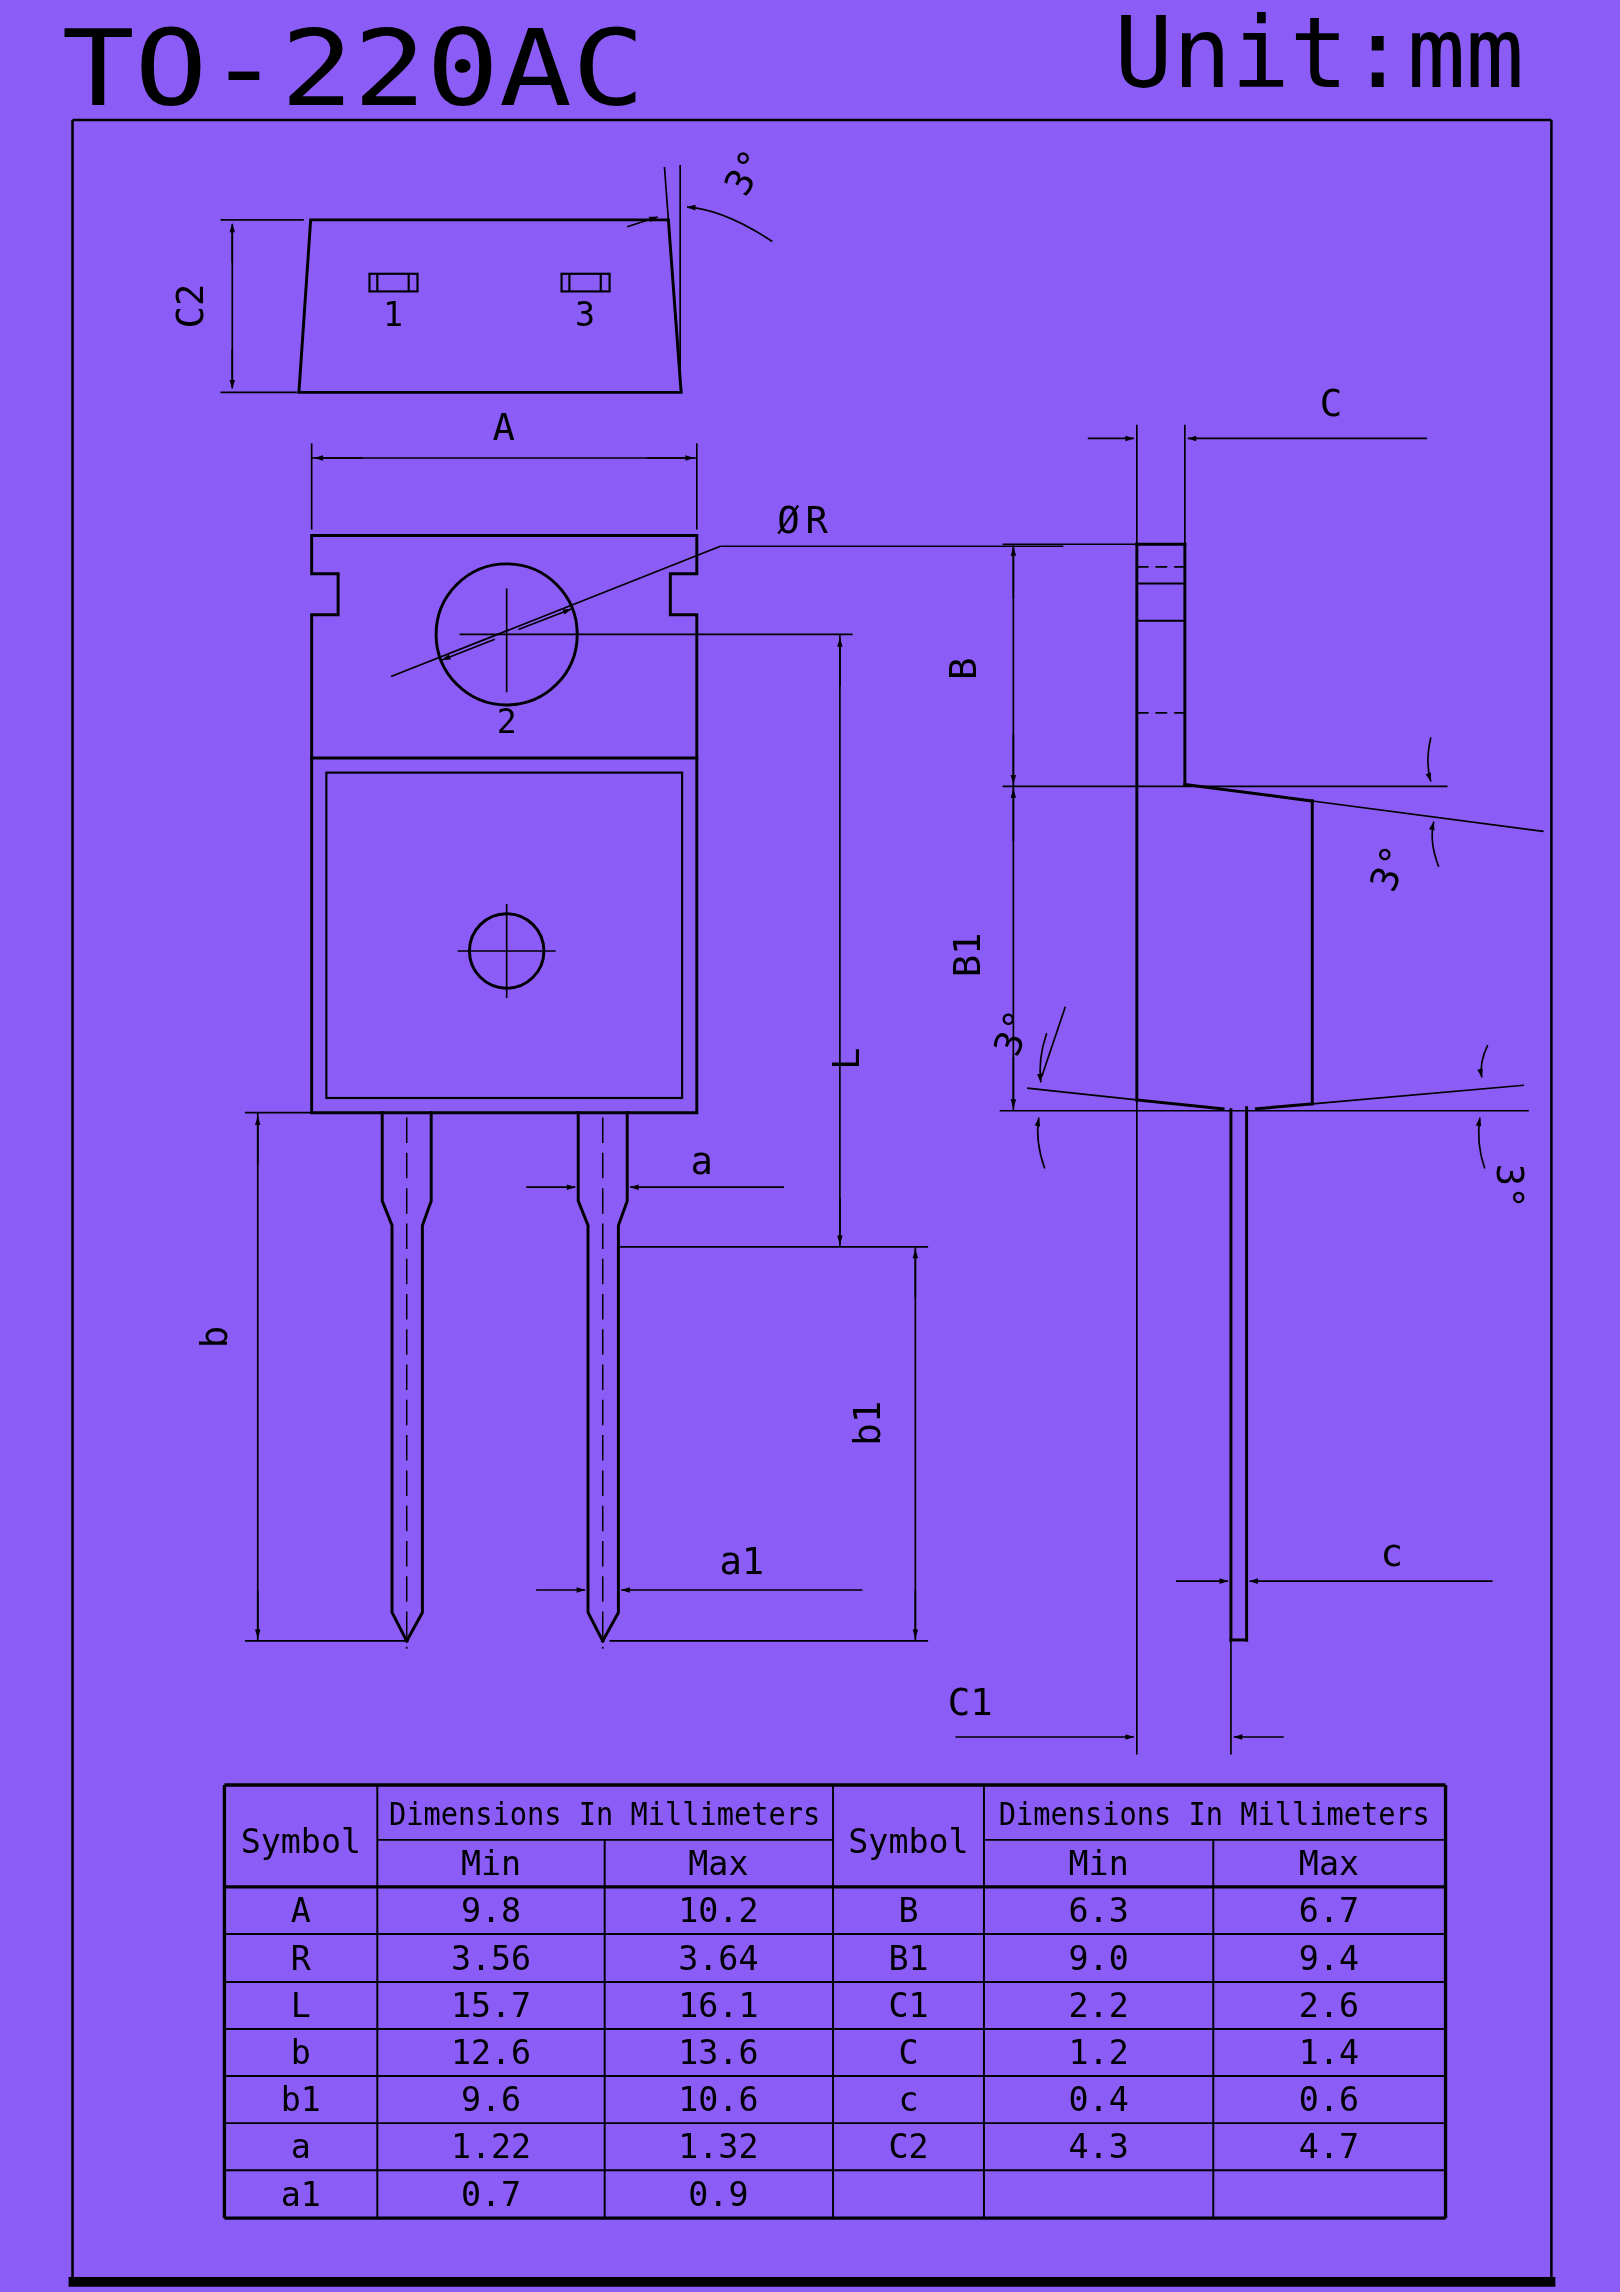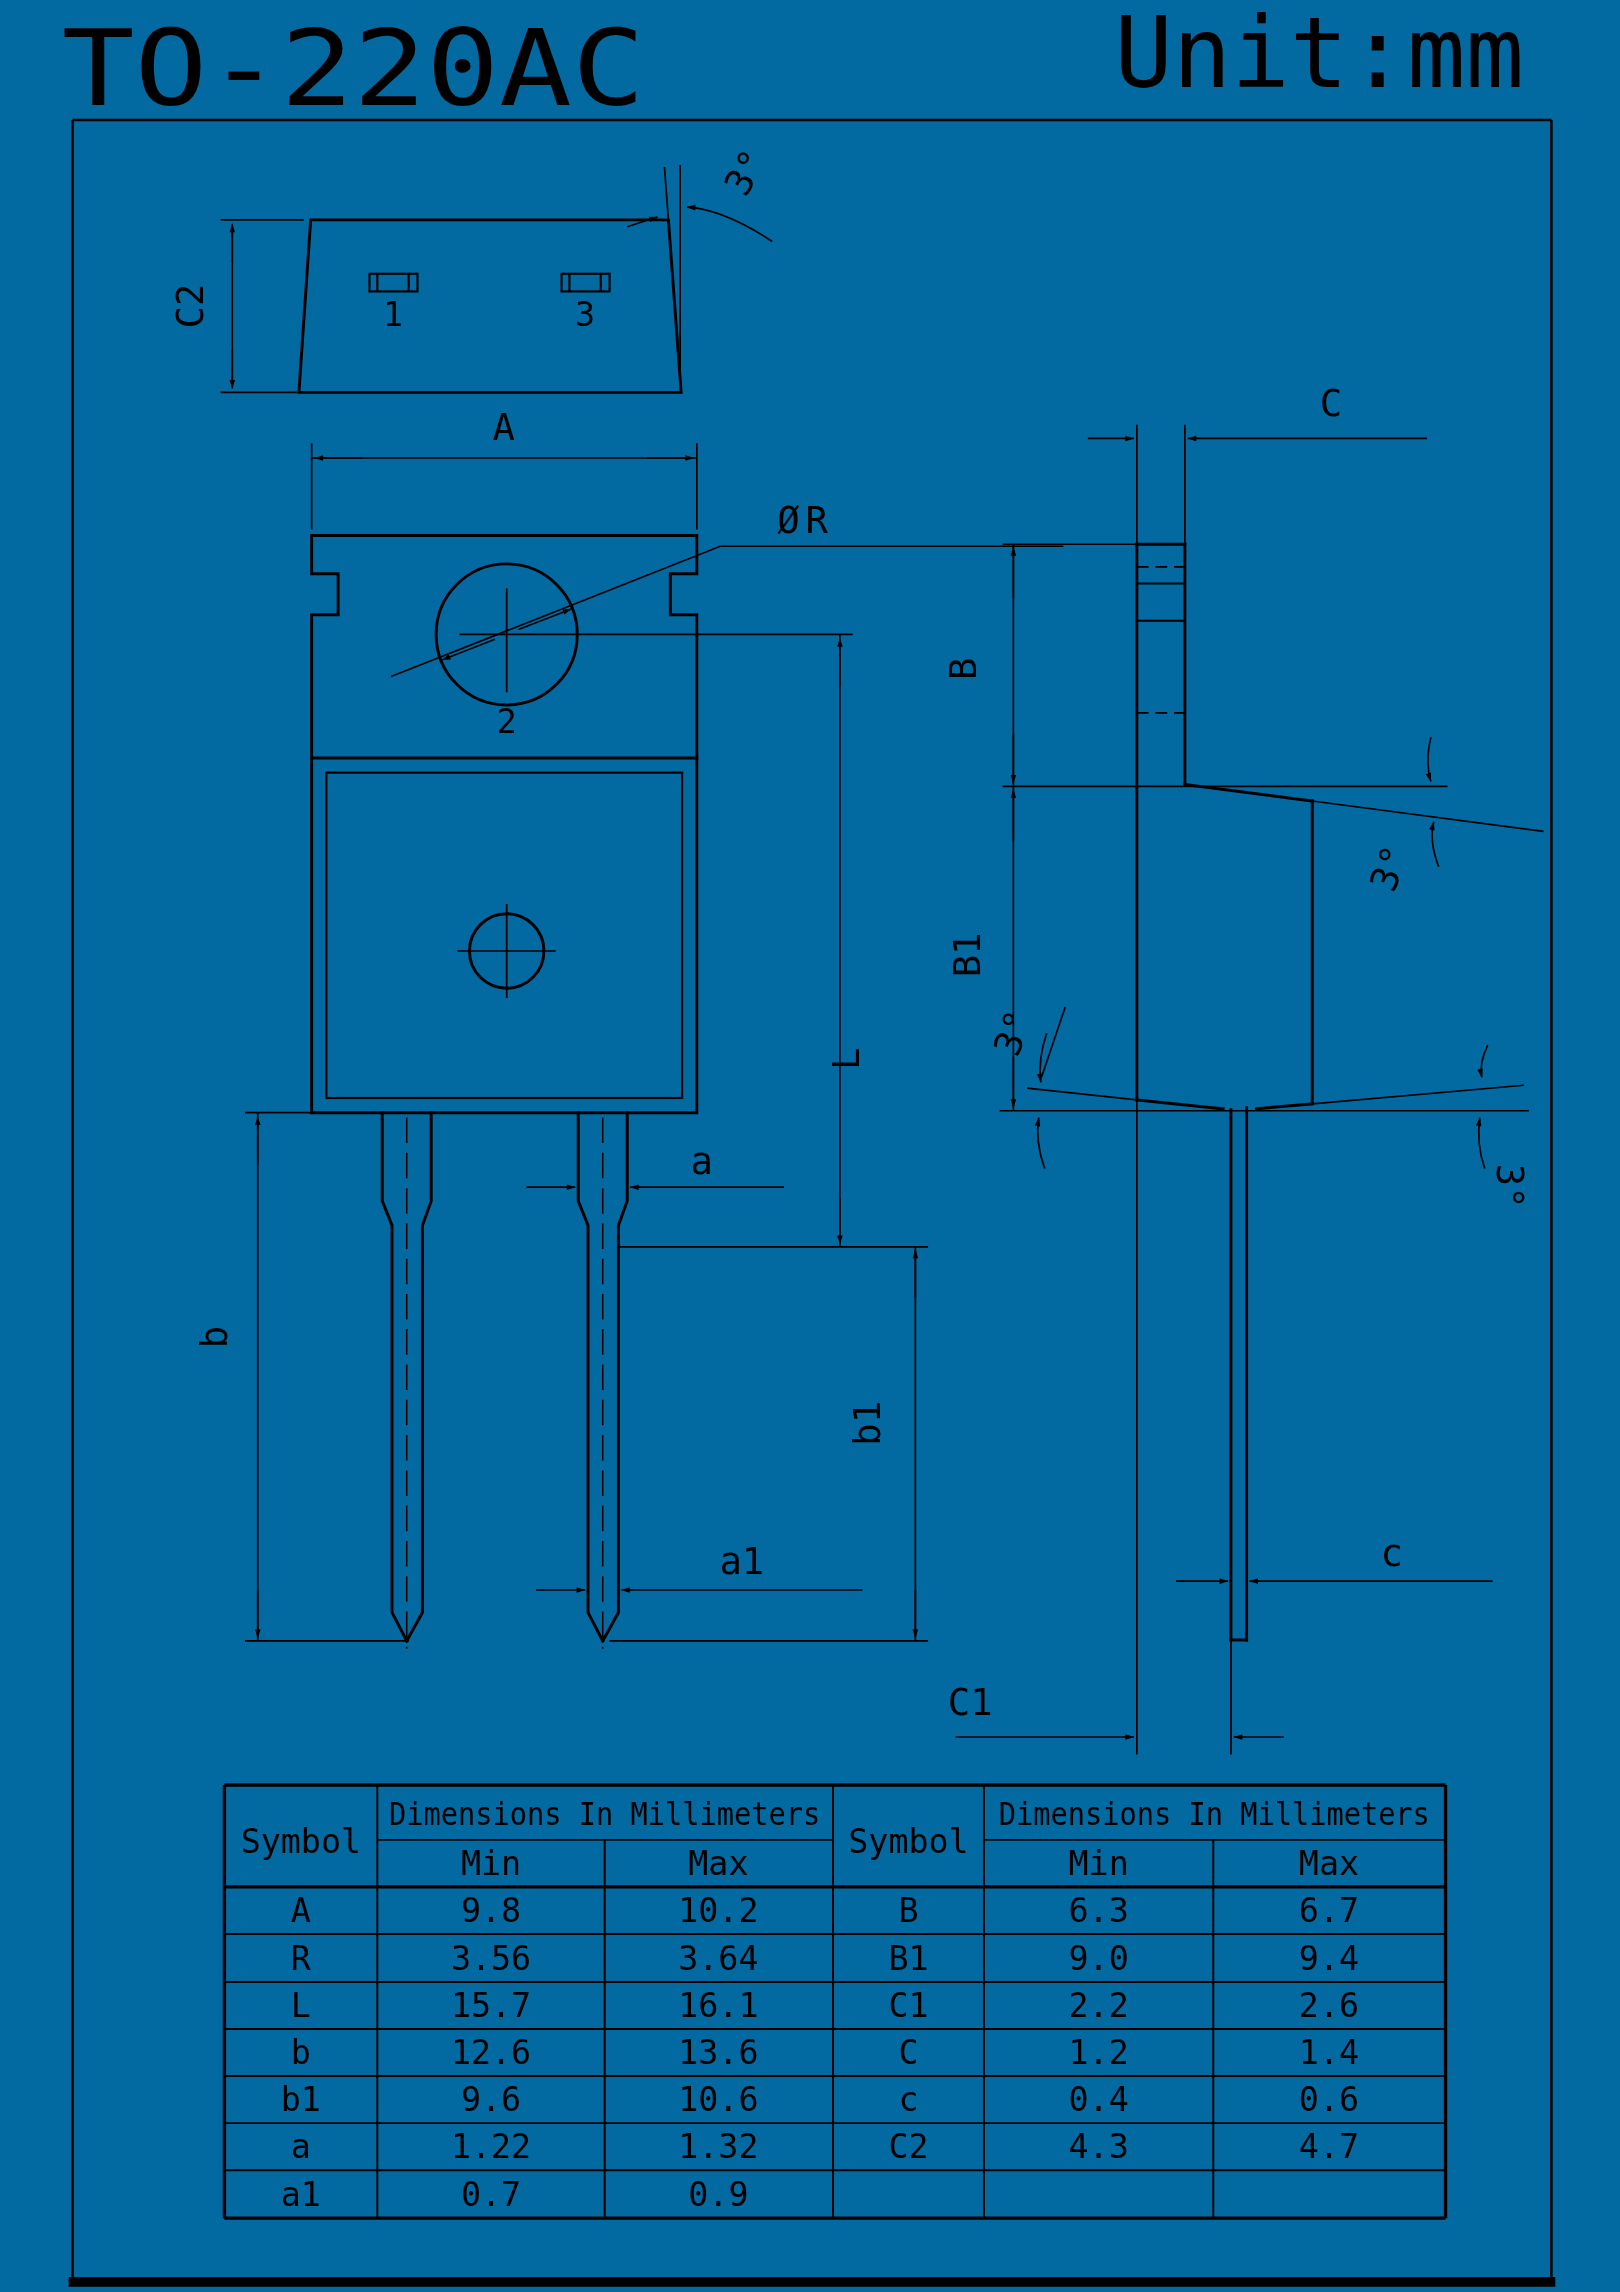--- a/index.html
+++ b/index.html
@@ -1,16 +1,16 @@
 <!DOCTYPE html>
 <html><head>
 <meta charset="utf-8">
 <style>
   html,body{margin:0;padding:0;background:#ffffff;}
-  #page{width:1620px;height:2293px;position:relative;background:#0369a1;}
+  #page{width:1620px;height:2293px;position:relative;background:#8b5cf6;}
   svg{display:block;}
   svg text{fill:#000;font-family:"DejaVu Sans Mono",monospace;}
   .obj{stroke:#000;stroke-width:3;fill:none;stroke-linecap:square;}
   .med{stroke:#000;stroke-width:2.2;fill:none;}
   .thin{stroke:#000;stroke-width:1.7;fill:none;}
   .arr{stroke:#000;stroke-width:1.7;fill:none;}
   .cl{stroke:#000;stroke-width:1.5;fill:none;stroke-dasharray:26 10;}
   .hid{stroke:#000;stroke-width:1.8;fill:none;stroke-dasharray:12 7;}
   .grid2{stroke:#000;stroke-width:2;}
   .grid3{stroke:#000;stroke-width:3.4;}

